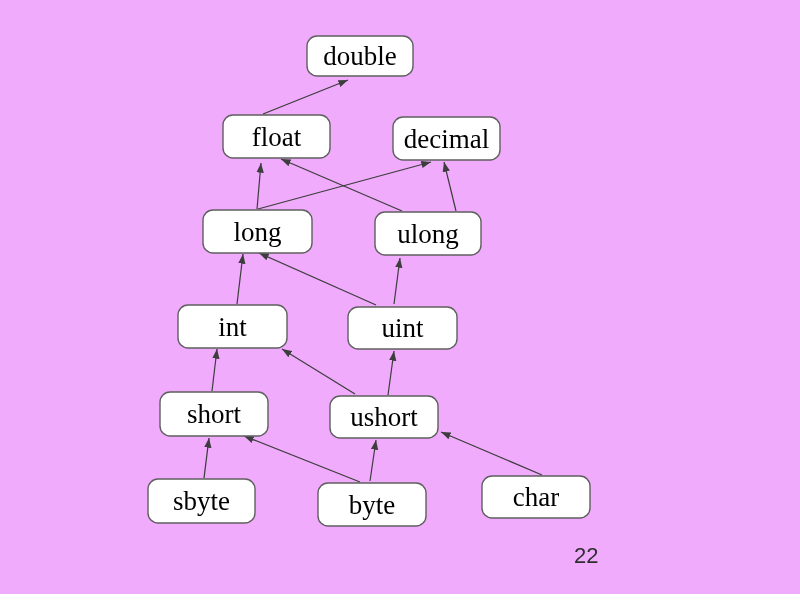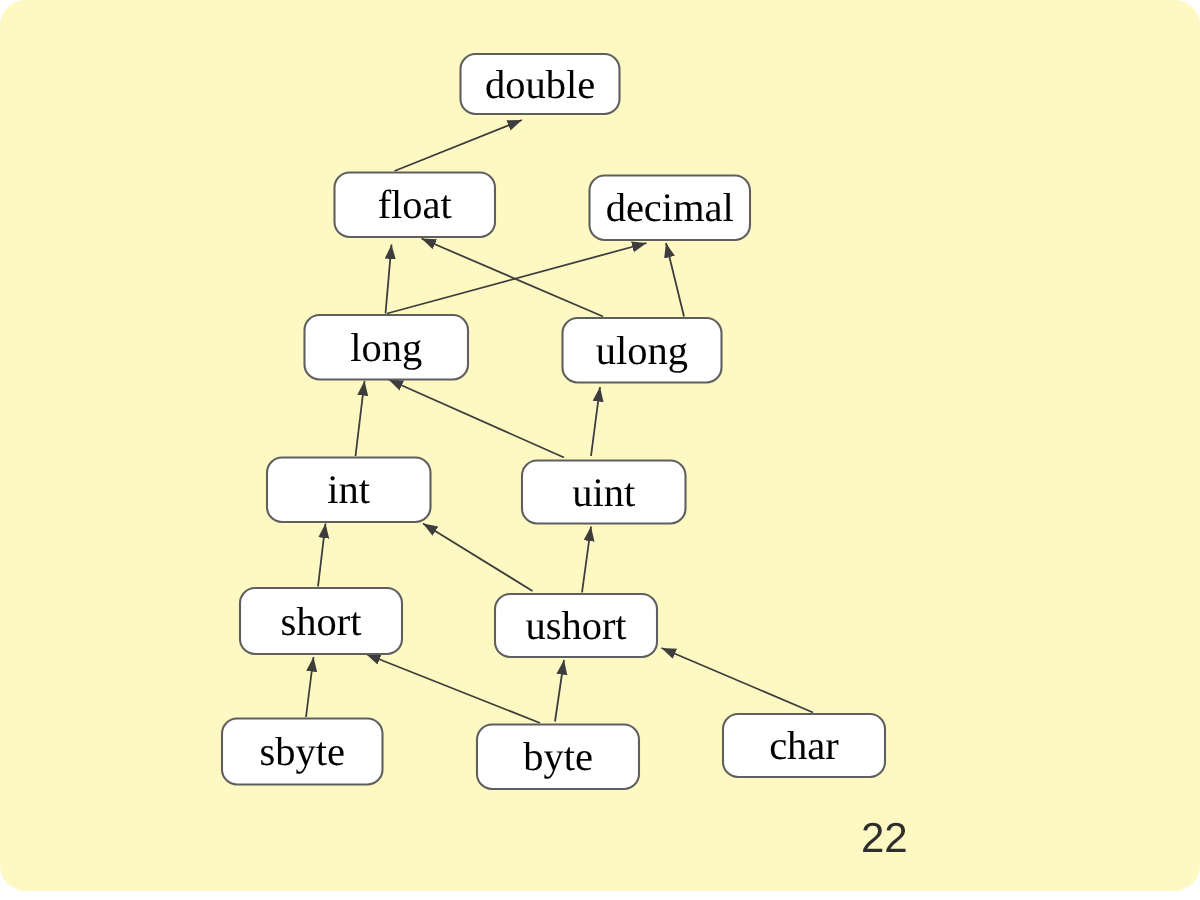--- a/index.html
+++ b/index.html
@@ -1,23 +1,22 @@
 <!DOCTYPE html>
 <html><head>
 <meta charset="utf-8">
 <style>
   html, body { margin: 0; padding: 0; background: #ffffff; }
   .slide {
     position: relative;
     width: 800px;
     height: 594px;
-    background: #fef9c3;
+    background: #f0abfc;
     overflow: hidden;
     font-family: "Liberation Serif", serif;
-    border-radius: 17px;
   }
   svg.diagram { position: absolute; left: 0; top: 0; }
   .node-rect {
     fill: #ffffff;
     stroke: #5f5f5f;
     stroke-width: 1.4;
   }
   .node-label {
     font-family: "Liberation Serif", serif;
     font-size: 27px;
@@ -26,21 +25,21 @@
   .edge-line {
     stroke: #3d3d3d;
     stroke-width: 1.2;
     fill: none;
   }
   .page-number {
     position: absolute;
     left: 574px;
     top: 543px;
     font-family: "Liberation Sans", sans-serif;
-    font-size: 28px;
+    font-size: 22px;
     color: #2e2e2e;
   }
 </style>
 </head>
 <body>
 
 <div class="slide">
   <svg class="diagram" id="diagram-svg" width="800" height="600" viewBox="0 0 800 600">
     <defs>
       <marker id="arrowhead" viewBox="0 0 10 8" refX="9" refY="4" markerWidth="9" markerHeight="8" orient="auto-start-reverse">

